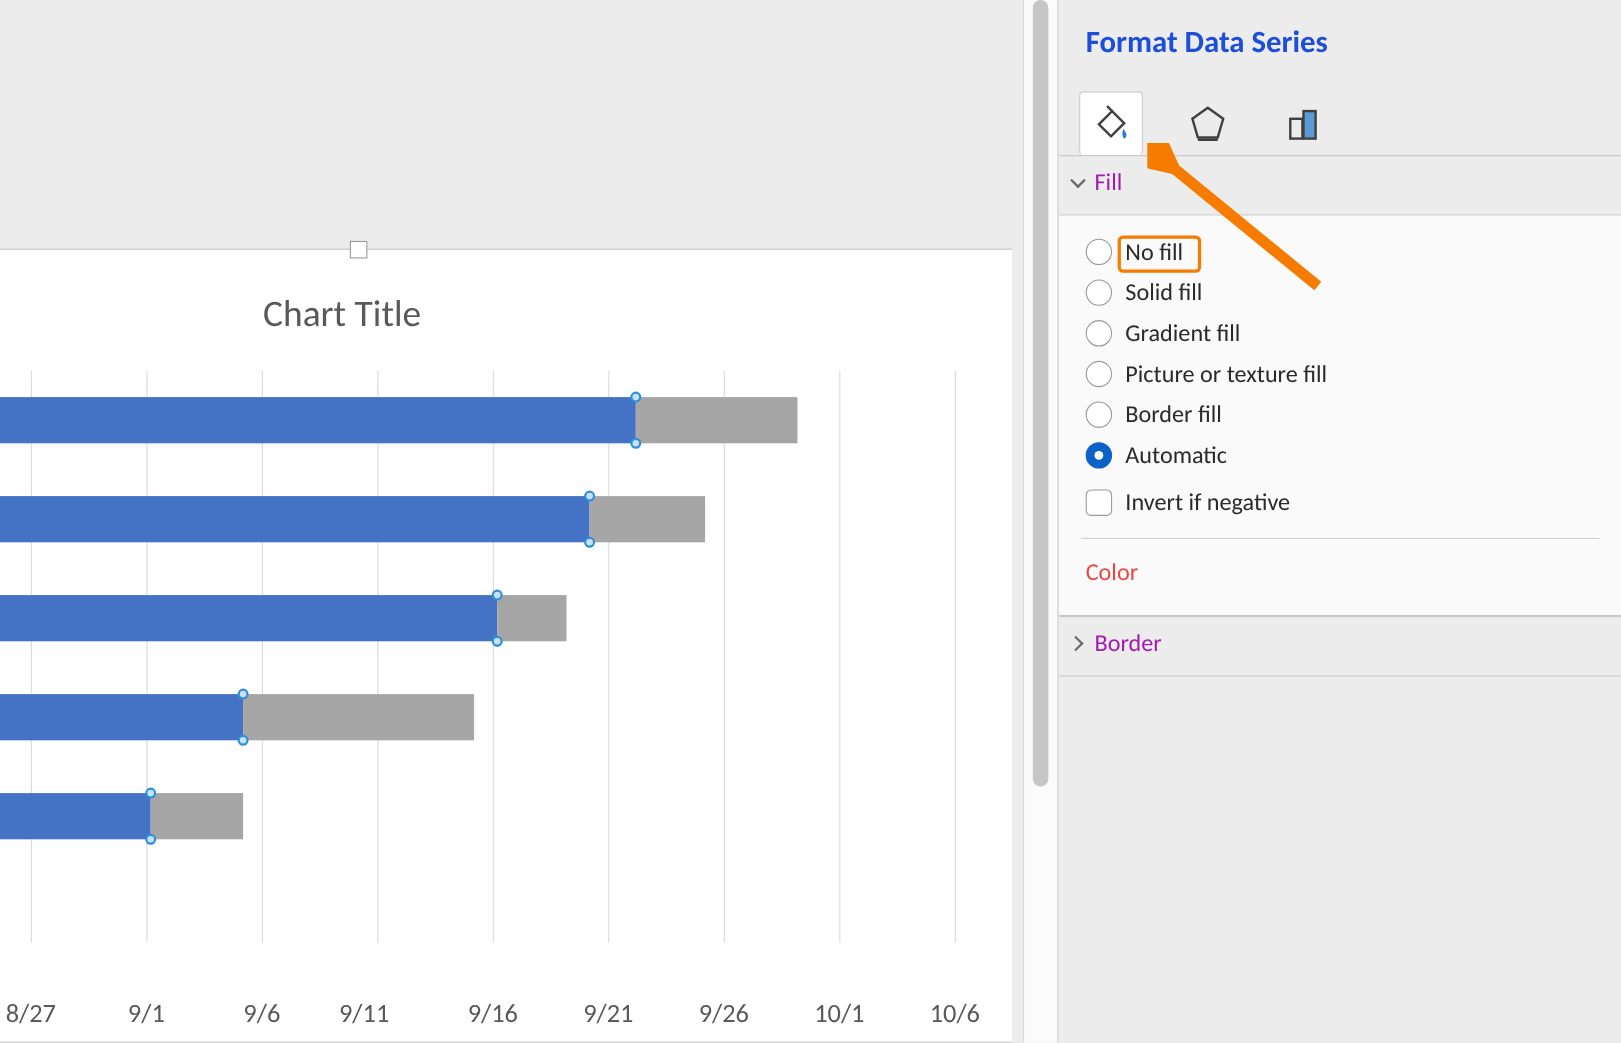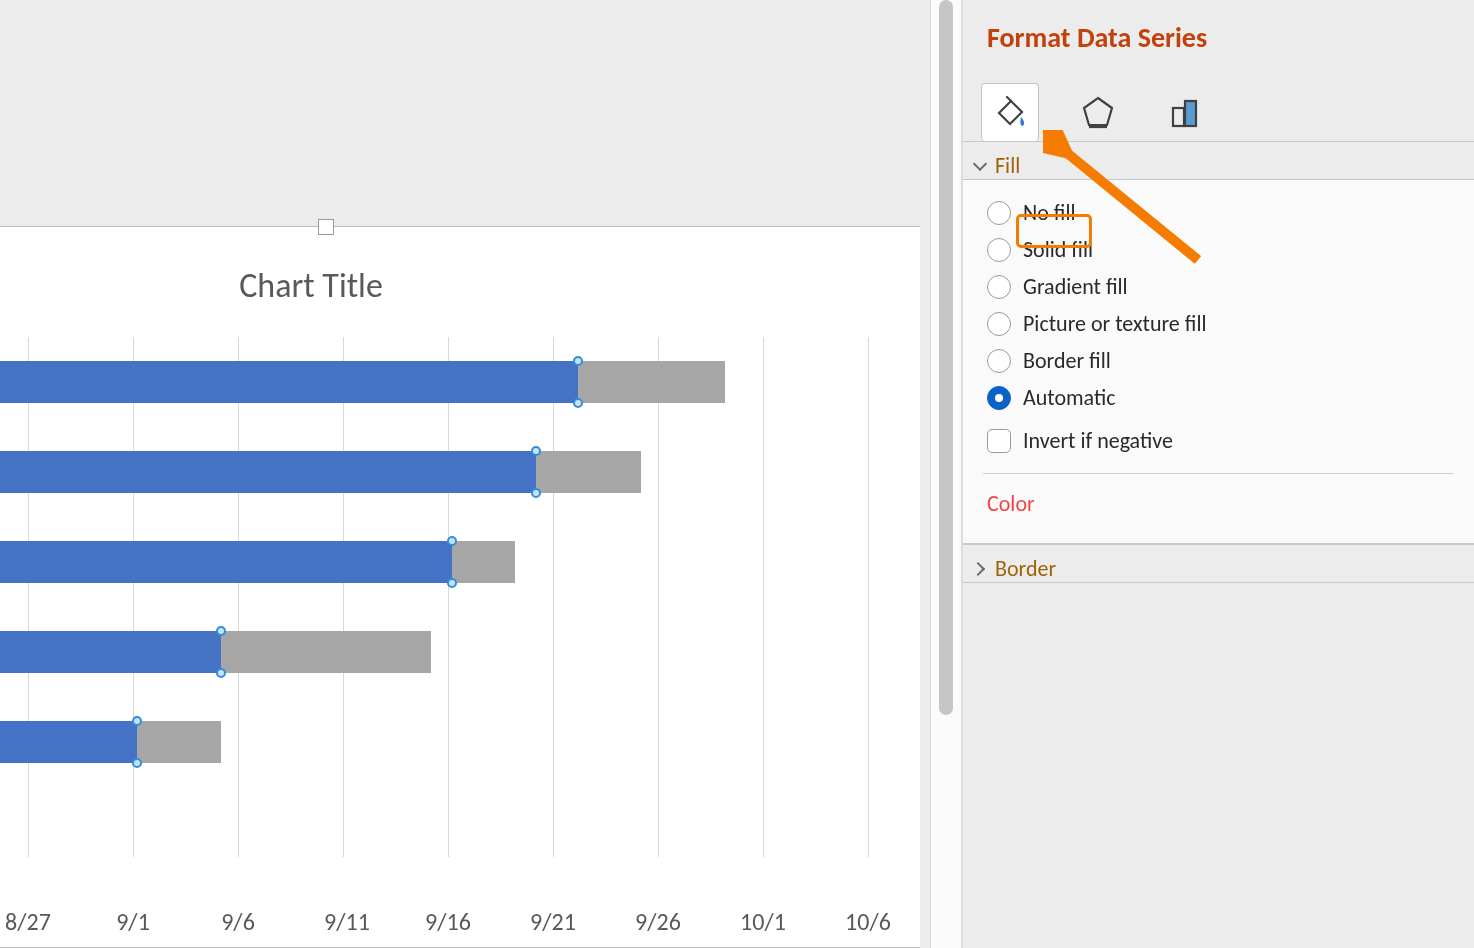--- a/index.html
+++ b/index.html
@@ -92,21 +92,21 @@
   
   .format-pane {
     flex: 1 1 auto;
     background: #ececec;
     position: relative;
     border-left: 1px solid #e0e0e0;
   }
   .pane-title {
     font-size: 28px;
     font-weight: 700;
-    color: #c2410c;
+    color: #1d4ed8;
     padding: 20px 0 24px 24px;
   }
   .tabicons {
     display:flex; gap: 30px;
     padding: 0 0 0 18px;
     align-items: flex-end;
     height: 62px;
   }
   .tabicon {
     width:58px; height:58px;
@@ -116,22 +116,22 @@
     cursor:pointer;
   }
   .tabicon.active {
     background:#fff;
     border:1px solid #c4c4c4;
     border-bottom: none;
   }
   .section-hdr {
     display:flex; align-items:center;
     gap:8px;
-    padding: 10px 0 0 10px;
-    font-size: 22px; color:#a16207;
+    padding: 10px 0 16px 10px;
+    font-size: 22px; color:#a21caf;
     border-top:1px solid #c8c8c8;
     border-bottom:1px solid #c8c8c8;
     background:#ececec;
     cursor:pointer;
   }
   .section-hdr.collapsed { border-bottom:1px solid #c8c8c8; }
   .chevron {
     width:14px; height:14px;
     display:inline-block;
     position:relative;
@@ -249,21 +249,21 @@
             <span class="dot" style="left:156px; top:0"></span>
             <span class="dot" style="left:156px; top:42px"></span>
           </div>
         </div>
       </div>
 
       <div class="axis-labels">
         <span style="left:47px">8/27</span>
         <span style="left:152px">9/1</span>
         <span style="left:257px">9/6</span>
-        <span style="left:366px">9/11</span>
+        <span style="left:350px">9/11</span>
         <span style="left:467px">9/16</span>
         <span style="left:572px">9/21</span>
         <span style="left:677px">9/26</span>
         <span style="left:782px">10/1</span>
         <span style="left:887px">10/6</span>
       </div>
     </div>
   </div>
 
   <div class="scroll-track">

